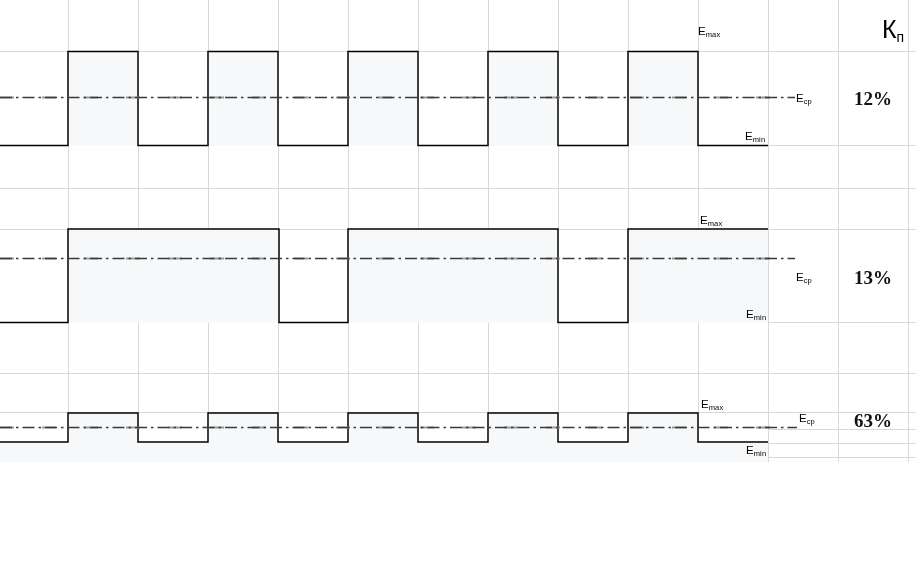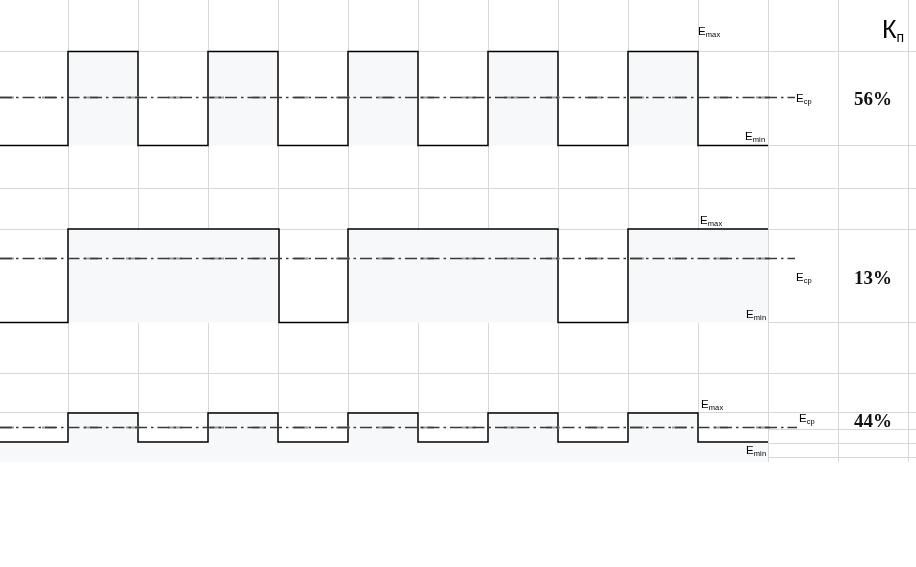--- a/index.html
+++ b/index.html
@@ -97,17 +97,17 @@
 
   <div class="elabel" style="left:700px;top:213px"><span>E</span><sub>max</sub></div>
   <div class="elabel" style="left:796px;top:270px"><span>E</span><sub>ср</sub></div>
   <div class="elabel" style="left:746px;top:307px"><span>E</span><sub>min</sub></div>
 
   <div class="elabel" style="left:701px;top:397px"><span>E</span><sub>max</sub></div>
   <div class="elabel" style="left:799px;top:411px"><span>E</span><sub>ср</sub></div>
   <div class="elabel" style="left:746px;top:443px"><span>E</span><sub>min</sub></div>
 
   <div class="kp-header"><span>К</span><sub>п</sub></div>
-  <div class="kp-value" style="top:88px">56%</div>
+  <div class="kp-value" style="top:88px">12%</div>
   <div class="kp-value" style="top:267px">13%</div>
-  <div class="kp-value" style="top:410px">44%</div>
+  <div class="kp-value" style="top:410px">63%</div>
 
 </div>
 
 </body></html>

